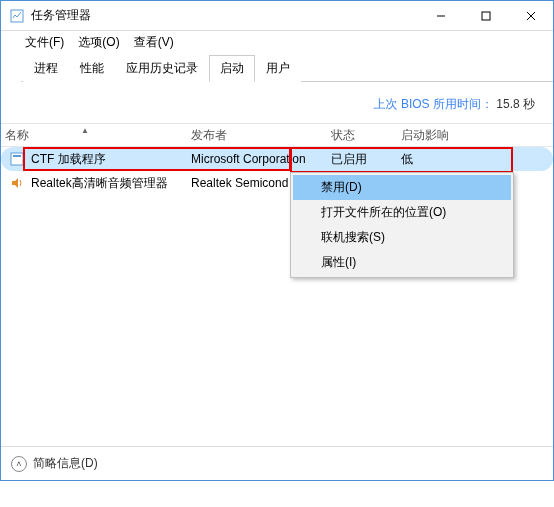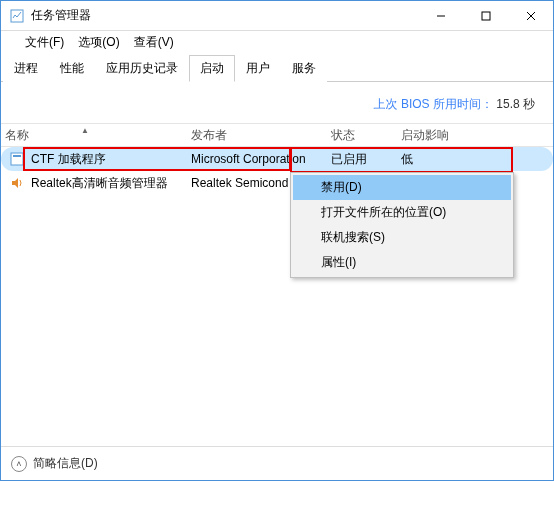--- a/index.html
+++ b/index.html
@@ -5,21 +5,21 @@
 * { margin: 0; padding: 0; box-sizing: border-box; font-family: "Microsoft YaHei", "Segoe UI", sans-serif; font-size: 12px; }
 body { background: #fff; width: 554px; height: 507px; position: relative; }
 .window { width: 554px; height: 481px; border: 1px solid #4a90d9; display: flex; flex-direction: column; background: #fff; }
 .titlebar { height: 30px; display: flex; align-items: center; padding-left: 8px; border-bottom: 1px solid #ddd; }
 .title-icon { width: 16px; height: 16px; margin-right: 6px; display: inline-flex; align-items: center; justify-content: center; }
 .title-text { flex: 1; color: #000; }
 .win-controls { display: flex; }
 .win-btn { width: 45px; height: 29px; display: flex; align-items: center; justify-content: center; color: #000; }
 .menubar { height: 22px; display: flex; align-items: center; padding-left: 18px; gap: 2px; }
 .menu-item { padding: 2px 6px; }
-.tabbar { display: flex; border-bottom: 1px solid #ccc; padding-left: 2px; margin-top: 2px; }
+.tabbar { display: flex; border-bottom: 1px solid #ccc; padding-left: 2px; margin-top: 2px; margin-left: 20px; }
 .tab { padding: 4px 10px; border: 1px solid transparent; border-bottom: none; margin-bottom: -1px; background: #fff; white-space: nowrap; }
 .tab.active { border-color: #ccc; border-bottom: 1px solid #fff; }
 .content { flex: 1; position: relative; padding: 0; overflow: hidden; }
 .bios-line { text-align: right; padding: 14px 18px 10px 0; color: #555; }
 .bios-label { color: #3b82f6; }
 .bios-value { color: #333; }
 .headers { display: flex; border-bottom: 1px solid #e5e5e5; border-top: 1px solid #e5e5e5; height: 24px; align-items: center; color: #555; position: relative; }
 .col-name  { width: 190px; padding-left: 4px; position: relative; }
 .col-pub   { width: 140px; }
 .col-stat  { width: 70px; }
@@ -83,21 +83,20 @@
     <span class="menu-item">选项(O)</span>
     <span class="menu-item">查看(V)</span>
   </div>
 
   <div class="tabbar">
     <div class="tab">进程</div>
     <div class="tab">性能</div>
     <div class="tab">应用历史记录</div>
     <div class="tab active">启动</div>
     <div class="tab">用户</div>
-    <div class="tab">服务</div>
   </div>
 
   <div class="content">
     <div class="bios-line">
       <span class="bios-label">上次 BIOS 所用时间：</span>
       <span class="bios-value">15.8 秒</span>
     </div>
 
     <div class="headers">
       <div class="col-name">

